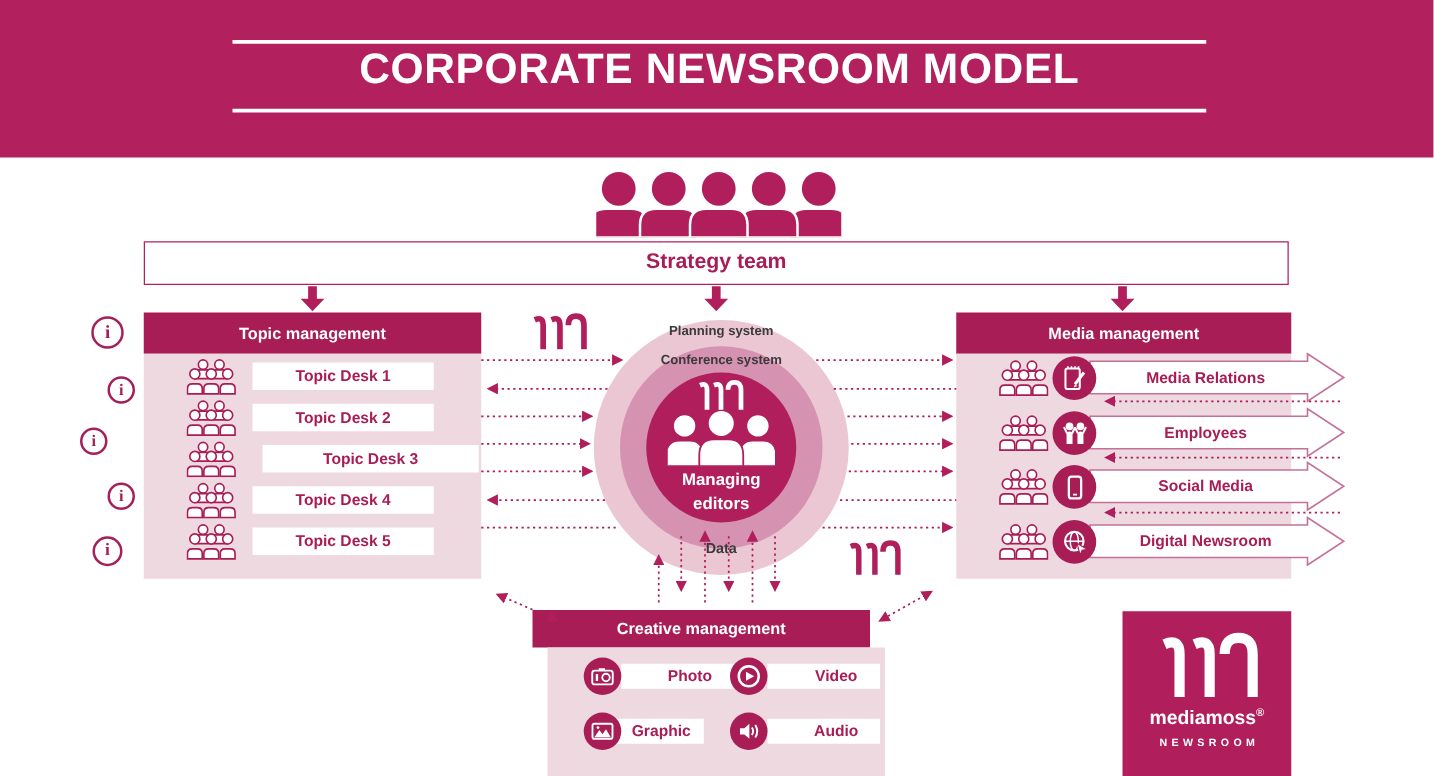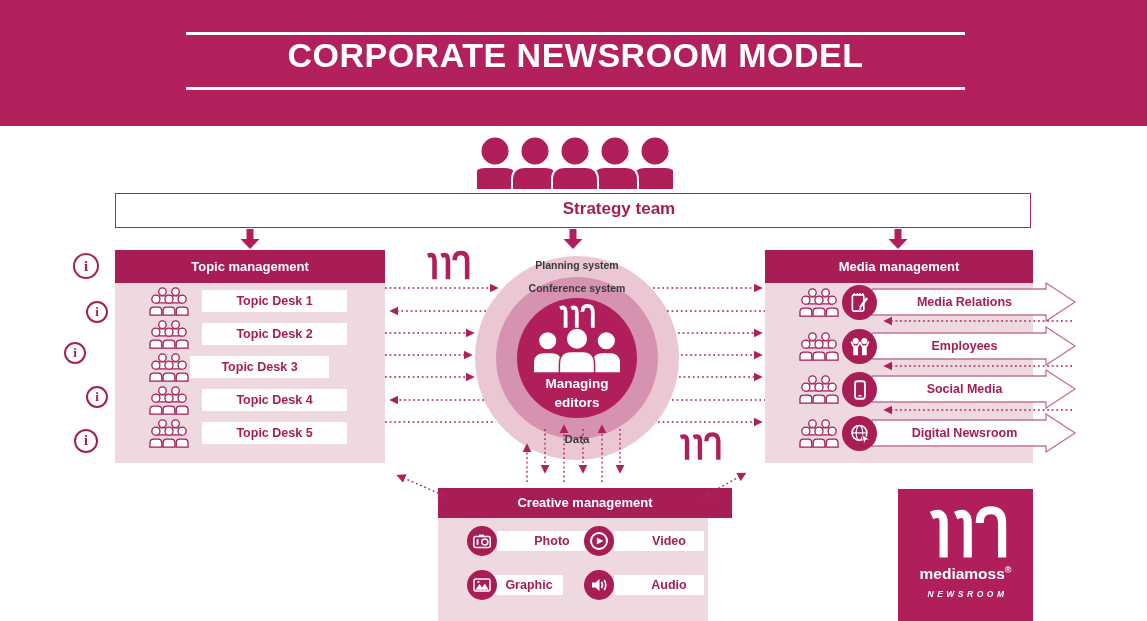--- a/index.html
+++ b/index.html
@@ -10,21 +10,21 @@
   
   .band{left:0;top:0;width:1147px;height:126px;background:#B2205E;}
   .rule{background:#fff;height:3px;width:779px;left:186px;}
   .title{left:186px;top:36px;width:779px;text-align:center;color:#fff;
          font-size:34px;font-weight:bold;letter-spacing:.5px;}
 
   
   .strategy-band{left:115px;top:193px;width:916px;height:35px;background:#fff;
                  border:1.5px solid #B2205E;box-sizing:border-box;}
   .strategy-label{left:115px;top:199px;width:916px;text-align:center;color:#A81D55;
-                  font-size:17px;font-weight:bold;padding-left:46px;}
+                  font-size:17px;font-weight:bold;}
 
   
   .bar{height:33px;background:#A81D55;color:#fff;font-size:13px;font-weight:bold;
        text-align:center;line-height:33px;}
   .panel{background:#EFD9E1;}
   .deskbox{background:#fff;height:22px;line-height:22px;text-align:center;
            color:#A81D55;font-size:12.5px;font-weight:bold;}
   .itembox{background:#fff;height:20px;line-height:20px;text-align:center;
            color:#A81D55;font-size:12.5px;font-weight:bold;padding-left:20px;}
 
@@ -45,21 +45,21 @@
   .mm-circle{background:#A81D55;border-radius:50%;z-index:8;display:flex;
              align-items:center;justify-content:center;}
   .banner-text{text-align:center;color:#A81D55;font-size:12.5px;font-weight:bold;
                height:20px;line-height:20px;z-index:9;}
 
   
   .logo{left:898px;top:489px;width:135px;height:132px;background:#B01F5C;}
   .logo-brand{left:898px;top:565px;width:135px;text-align:center;color:#fff;
               font-size:15.5px;font-weight:bold;}
   .logo-sub{left:898px;top:589px;width:139px;text-align:center;color:#fff;
-            font-size:8.5px;font-weight:bold;letter-spacing:3.5px;font-style:italic;}
+            font-size:8.5px;font-weight:bold;letter-spacing:3.5px;}
 
   svg.overlay{left:0;top:0;width:1147px;height:621px;z-index:50;pointer-events:none;}
   .m-mark{color:#B01F5C;}
   .z5{z-index:5}.z6{z-index:6}.z7{z-index:7}.z10{z-index:10}
 </style>
 </head>
 <body>
 
 <svg width="0" height="0" style="position:absolute" aria-hidden="true">
   <defs>
@@ -181,21 +181,21 @@
       <use href="#group-icon"></use>
     </svg>
   <div class="abs deskbox" style="left:202px;top:290px;width:145px">Topic Desk 1</div>
   <svg class="abs" style="left:149px;top:319px" width="40" height="30">
       <use href="#group-icon"></use>
     </svg>
   <div class="abs deskbox" style="left:202px;top:323px;width:145px">Topic Desk 2</div>
   <svg class="abs" style="left:149px;top:352px" width="40" height="30">
       <use href="#group-icon"></use>
     </svg>
-  <div class="abs deskbox" style="left:190px;top:356px;width:139px">Topic Desk 3</div>
+  <div class="abs deskbox" style="left:210px;top:356px;width:173px">Topic Desk 3</div>
   <svg class="abs" style="left:149px;top:385px" width="40" height="30">
       <use href="#group-icon"></use>
     </svg>
   <div class="abs deskbox" style="left:202px;top:389px;width:145px">Topic Desk 4</div>
   <svg class="abs" style="left:149px;top:418px" width="40" height="30">
       <use href="#group-icon"></use>
     </svg>
   <div class="abs deskbox" style="left:202px;top:422px;width:145px">Topic Desk 5</div>
 
   <div class="abs info" style="left:73px;top:253px;width:26px;height:26px;font-size:15px">i</div>
@@ -276,21 +276,21 @@
   <svg class="abs" style="left:871px;top:412px;z-index:8" width="206" height="42">
     <polygon points="1,8 175,8 175,2 204,21 175,40 175,34 1,34" fill="#fff" stroke="#C4719A" stroke-width="1.3"></polygon>
     </svg>
   <div class="abs mm-circle" style="left:842px;top:416px;width:35px;height:35px">
     <svg width="24" height="24">
         <use href="#globe-cursor"></use>
       </svg>
     </div>
   <div class="abs banner-text" style="left:882px;top:423px;width:165px">Digital Newsroom</div>
 
-  <div class="abs bar" style="left:438px;top:488px;width:294px;height:30px;line-height:30px">Creative management</div>
+  <div class="abs bar" style="left:426px;top:488px;width:270px;height:30px;line-height:30px">Creative management</div>
   <div class="abs panel" style="left:438px;top:518px;width:270px;height:103px"></div>
 
   <div class="abs mm-circle" style="left:467px;top:526px;width:30px;height:30px">
     <svg width="22" height="22">
         <use href="#camera"></use>
       </svg>
     </div>
   <div class="abs itembox" style="left:497px;top:531px;width:70px">Photo</div>
   <div class="abs mm-circle" style="left:584px;top:526px;width:30px;height:30px">
     <svg width="22" height="22">

